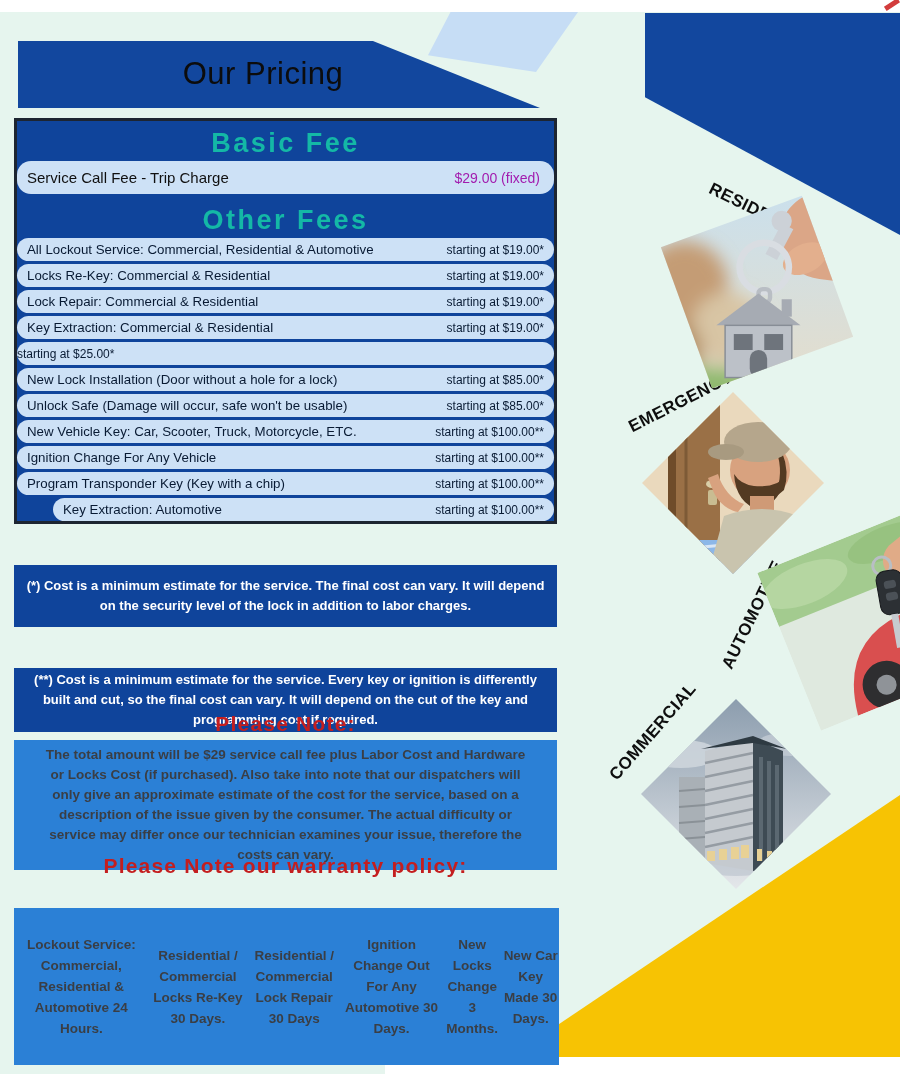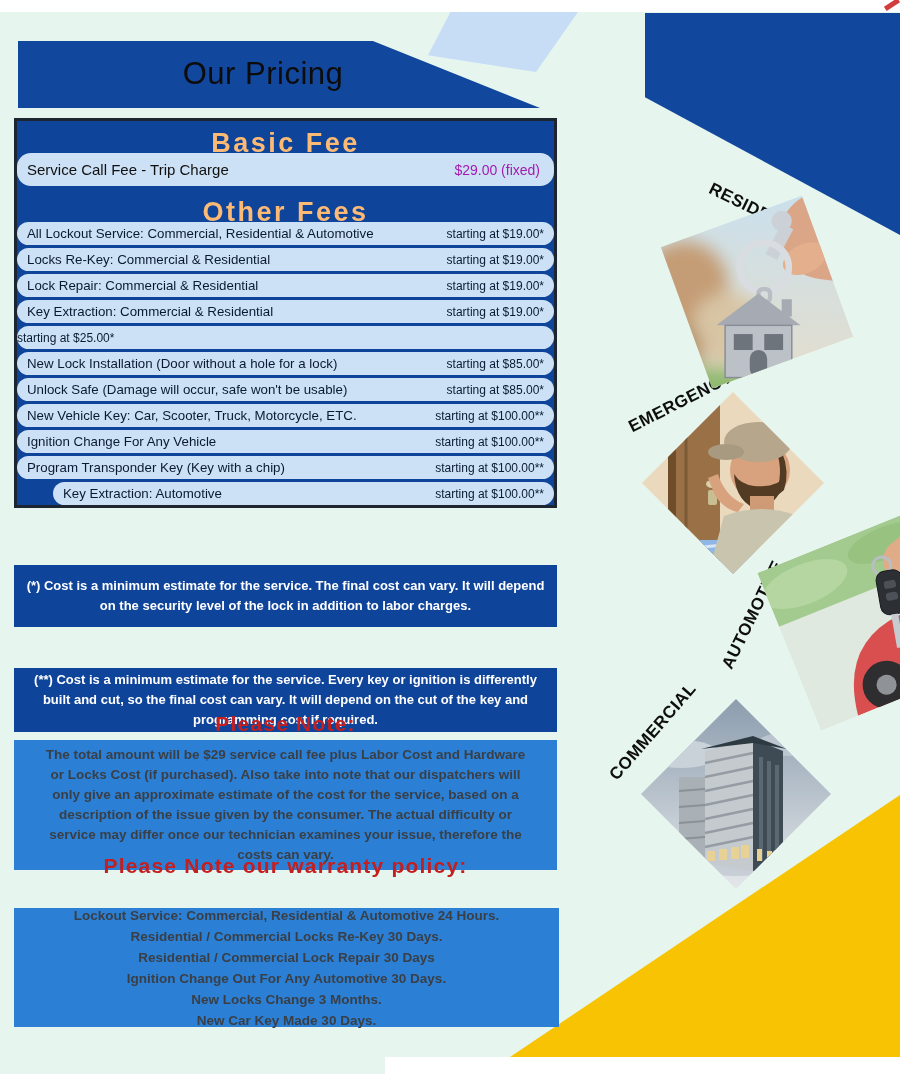--- a/index.html
+++ b/index.html
@@ -19,21 +19,21 @@
 
   
   .banner { position:absolute; left:18px; top:41px; width:522px; height:67px; background:#12479e;
             clip-path:polygon(0 0,68% 0,100% 100%,0 100%); }
   .banner-title { position:absolute; left:18px; top:56px; width:490px; text-align:center;
                   font-size:31px; color:#0c0c0c; letter-spacing:0.5px; }
 
   
   .ptable { position:absolute; left:14px; top:118px; width:543px; background:#0f449b;
             border:3px solid #1d2531; padding-bottom:0; }
-  .thead { height:32px; line-height:44px; text-align:center; color:#fdba74; font-weight:bold;
+  .thead { height:40px; line-height:44px; text-align:center; color:#14b8a6; font-weight:bold;
            font-size:27px; letter-spacing:2.5px; }
   .trow { background:#cde1f6; display:flex; justify-content:space-between; align-items:center;
           height:23px; margin-bottom:3px;border-radius:14px; }
   .trow.basic { height:33px; margin-bottom:4px; }
   .trow.basic .svc { font-size:15px; color:#101010; }
   .trow.basic .prc { font-size:14px; color:#a21caf; padding-right:14px;margin-left:16px; }
   .trow:last-child { margin-bottom:0;margin-left:36px; }
   .svc { padding-left:10px; font-size:13.3px; color:#081a33; white-space:nowrap; }
   .prc { padding-right:10px; font-size:12px; color:#081a33; white-space:nowrap; }
 
@@ -45,21 +45,21 @@
   .note2 { top:668px; height:64px; }
 
   .red-heading { position:absolute; left:14px; width:543px; text-align:center; color:#c41e1f;
                  font-weight:bold; font-size:21px; letter-spacing:1.2px; }
   .rh1 { top:712px; }
   .rh2 { top:854px; }
 
   .bluebox { position:absolute; left:14px; background:#2b80d6; color:#3a3e45; font-weight:bold;
              font-size:13.5px; text-align:center; display:flex; align-items:center; }
   .bluebox1 { top:740px; width:543px; height:130px; line-height:20px; padding:0 24px; }
-  .bluebox2 { top:908px; width:545px; height:119px; line-height:21px; flex-direction:column; justify-content:center; }
+  .bluebox2 { top:908px; width:545px; height:157px; line-height:21px; flex-direction:row; justify-content:space-between; }
 
   
   .side-label { position:absolute; font-weight:bold; font-size:17px; letter-spacing:0.5px;
                 color:#0e0e0e; white-space:nowrap; transform-origin:left center; }
   .lbl-res { left:710px; top:178px; transform:rotate(26deg); }
   .lbl-eme { left:630px; top:418px; transform:rotate(-27deg); }
   .lbl-aut { left:727px; top:658px; transform:rotate(-64deg); }
   .lbl-com { left:613px; top:768px; transform:rotate(-49deg); }
 
   

